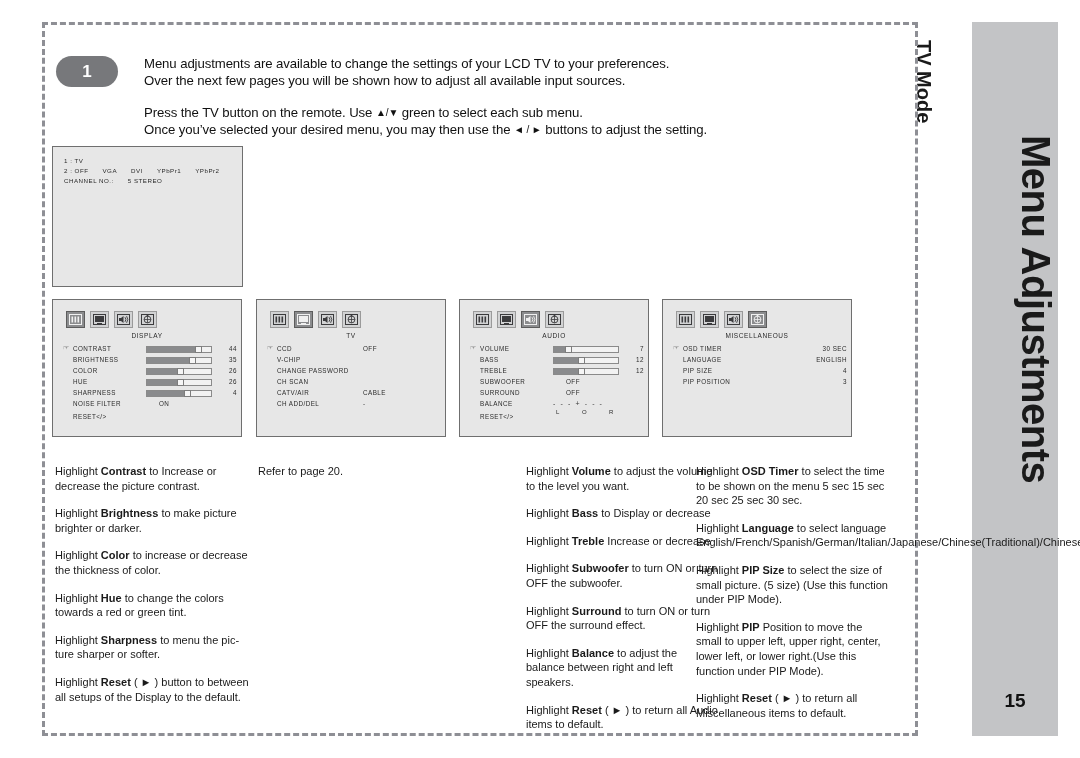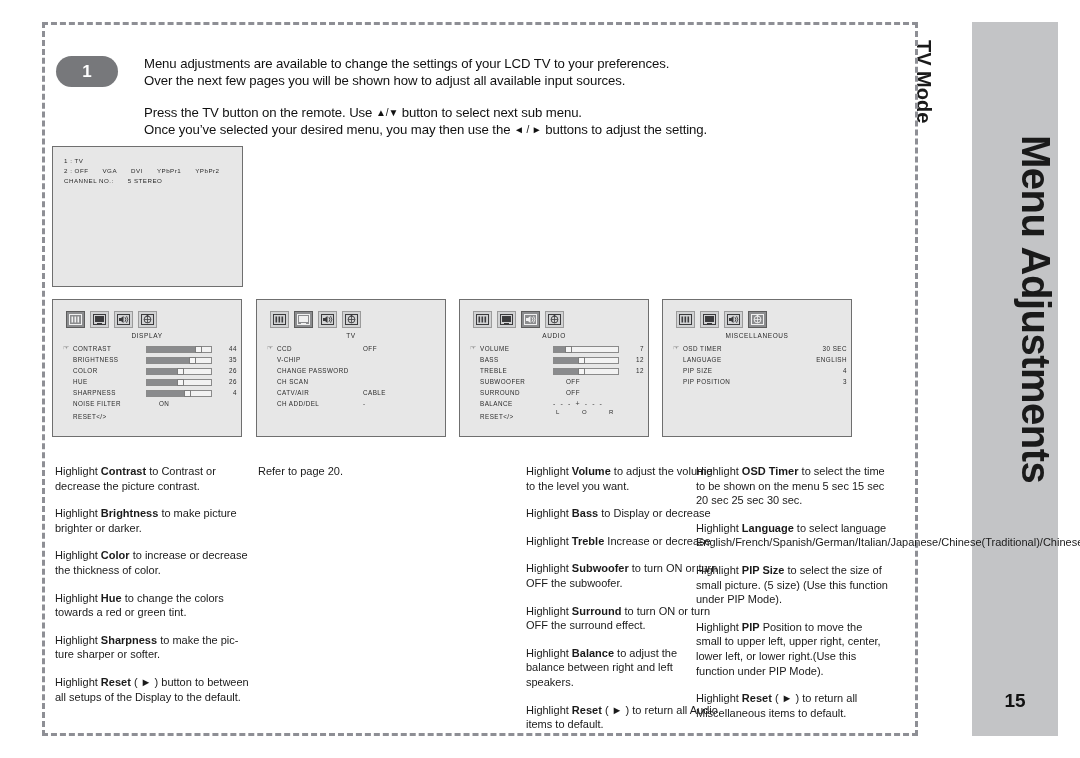--- a/index.html
+++ b/index.html
@@ -241,21 +241,21 @@
   <div class="page-number">15</div>
 
   <div class="frame"></div>
 
   <div class="step-badge">1</div>
 
   <div class="intro">
     <span>Menu adjustments are available to change the settings of your LCD TV to your preferences.</span><br>
     <span>Over the next few pages you will be shown how to adjust all available input sources.</span>
     <span class="gap"></span>
-    <span>Press the TV button on the remote.  Use </span><span class="arrow">▲/▼</span><span> button to select next sub menu.</span><br>
+    <span>Press the TV button on the remote.  Use </span><span class="arrow">▲/▼</span><span> green to select each sub menu.</span><br>
     <span>Once you’ve selected your desired menu, you may then use the </span><span class="arrow">◄ / ►</span><span> buttons to adjust the setting.</span>
   </div>
 
   <div class="tv-preview">
     <div class="ln">1 : TV</div>
     <div class="ln">
       <span>2 : OFF</span><span class="sp"></span><span>VGA</span><span class="sp"></span><span>DVI</span><span class="sp"></span><span>YPbPr1</span><span class="sp"></span><span>YPbPr2</span>
     </div>
     <div class="ln">
       <span>CHANNEL NO.:</span><span class="sp"></span><span>5 STEREO</span>
@@ -569,25 +569,25 @@
           <span class="val-r" style="left: 118px; width: 56px;">4</span>
         </div>
         <div class="osd-row">
           <span class="lbl">PIP POSITION</span>
           <span class="val-r" style="left: 118px; width: 56px;">3</span>
         </div>
       </div>
     </div>
 
   <div class="col" id="col0">
-      <p><span>Highlight </span><b>Contrast</b><span> to Contrast or decrease the picture contrast.</span></p>
+      <p><span>Highlight </span><b>Contrast</b><span> to Increase or decrease the picture contrast.</span></p>
       <p><span>Highlight </span><b>Brightness</b><span> to make picture brighter or darker.</span></p>
       <p><span>Highlight </span><b>Color</b><span> to increase or decrease the thickness of color.</span></p>
       <p><span>Highlight </span><b>Hue</b><span> to change the colors towards a red or green tint.</span></p>
-      <p><span>Highlight </span><b>Sharpness</b><span> to make the pic-ture sharper or softer.</span></p>
+      <p><span>Highlight </span><b>Sharpness</b><span> to menu the pic-ture sharper or softer.</span></p>
       <p><span>Highlight </span><b>Reset</b><span> ( ► ) button to between all setups of the Display to the default.</span></p>
     </div>
   <div class="col" id="col1">
       <p><span>Refer to page 20.</span></p>
     </div>
   <div class="col" id="col2">
       <p><span>Highlight </span><b>Volume</b><span> to adjust the volume to the level you want.</span></p>
       <p><span>Highlight </span><b>Bass</b><span> to Display or decrease</span></p>
       <p><span>Highlight </span><b>Treble</b><span> Increase or decrease</span></p>
       <p><span>Highlight </span><b>Subwoofer</b><span> to turn ON or turn OFF the subwoofer.</span></p>

